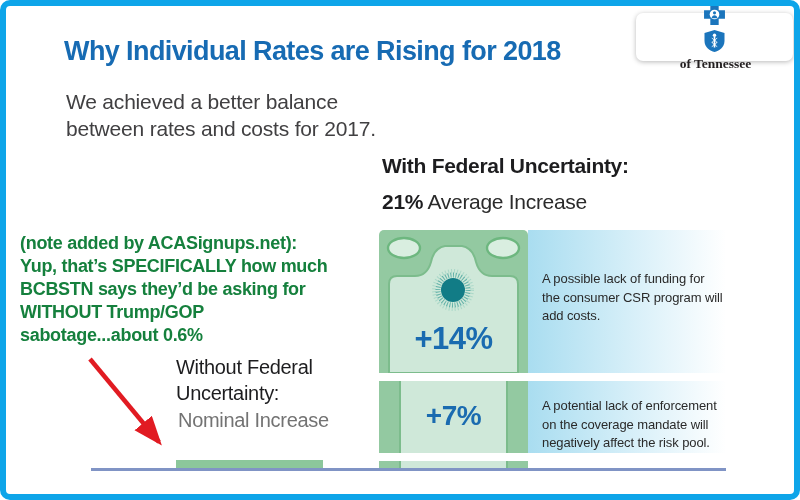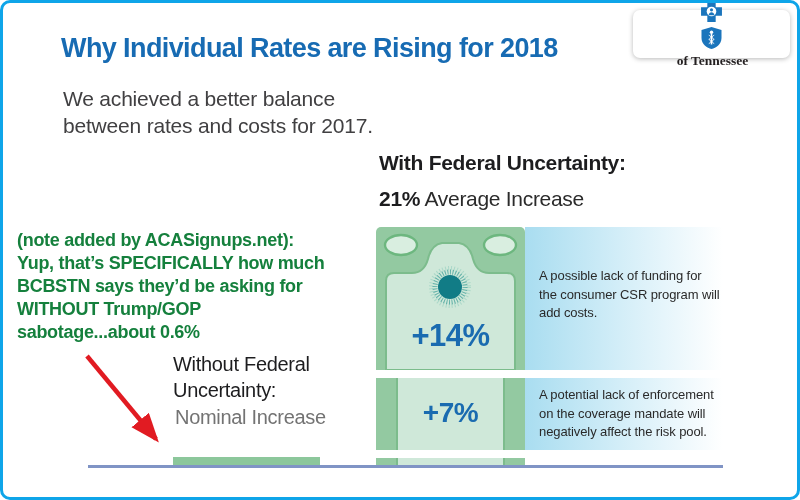--- a/index.html
+++ b/index.html
@@ -1,19 +1,19 @@
 <!DOCTYPE html>
 <html><head>
 <meta charset="utf-8">
 <style>
   html,body{margin:0;padding:0;background:#fff;}
   .slide{
     position:relative;width:800px;height:500px;background:#ffffff;
     font-family:"Liberation Sans",sans-serif;overflow:hidden;
-    border:3px solid #0ea5e9;border-radius:10px;box-sizing:border-box;
+    border:6px solid #0ea5e9;border-radius:10px;box-sizing:border-box;
   }
   .abs{position:absolute;}
   .pre{white-space:pre-line;}
   .prenw{white-space:pre;}
 
   .title{
     left:58px;top:30px;width:620px;
     font-size:27px;font-weight:bold;letter-spacing:-0.6px;
     color:#176bb3;
   }
@@ -73,21 +73,21 @@
   .value-14{top:315px;font-size:31px;}
   .value-7{top:394px;font-size:28px;}
 
   .note-box{
     left:522px;width:198px;
     background:linear-gradient(to right,#a9ddf0 0%,#d9f0f9 55%,#ffffff 100%);
     color:#2a2a2a;font-size:13px;line-height:18.5px;letter-spacing:-0.1px;
     box-sizing:border-box;padding-left:14px;
   }
   .note-1{top:224px;height:143px;padding-top:40px;}
-  .note-2{top:375px;height:72px;padding-top:8px;}
+  .note-2{top:375px;height:72px;padding-top:16px;}
 
   .nominal-bar{
     left:170px;top:454px;width:147px;height:9px;background:#8cc79b;
   }
   .baseline{
     left:85px;top:462px;width:635px;height:3px;background:#8094c5;z-index:3;
   }
   .overlay-svg{position:absolute;left:0;top:0;pointer-events:none;z-index:4;}
 </style>
 </head>

